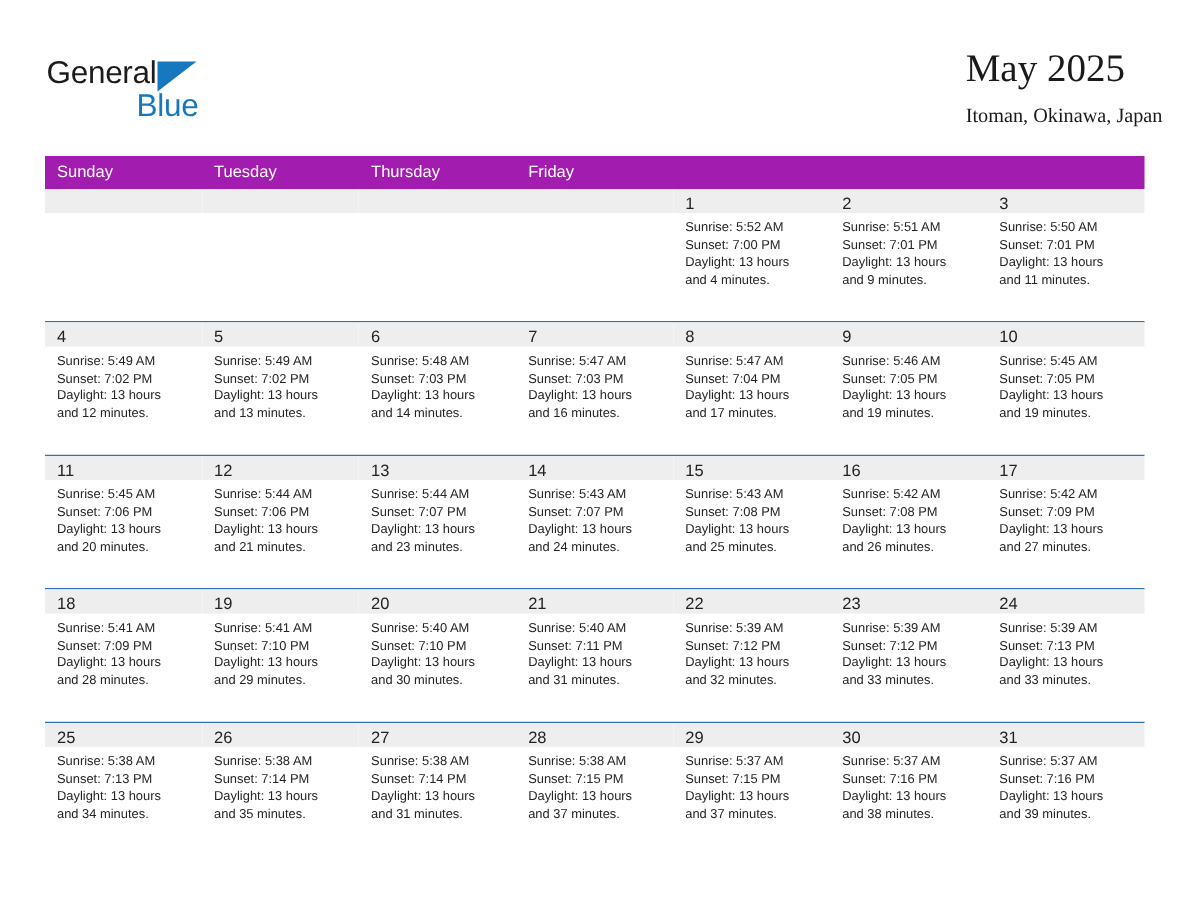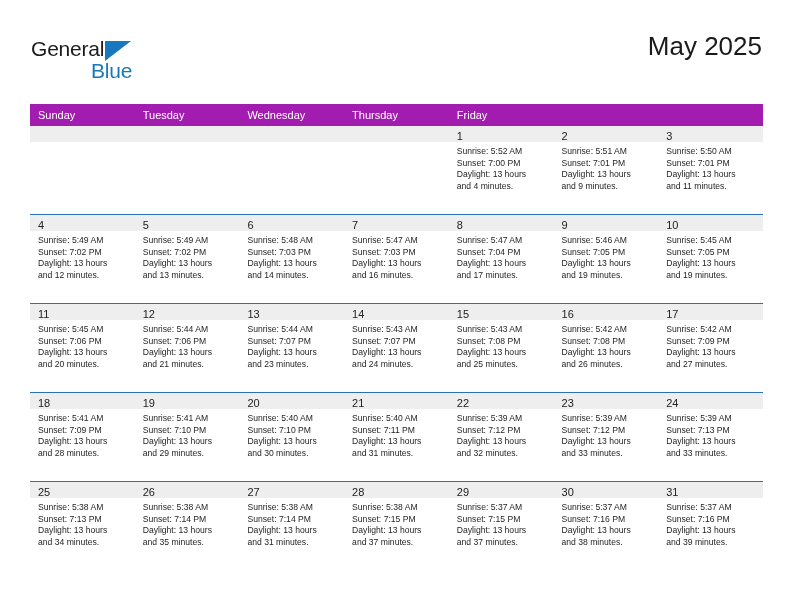--- a/index.html
+++ b/index.html
@@ -61,23 +61,24 @@
     left: 60px;
     top: 22px;
     font-size: 21px;
     color: #1878be;
     letter-spacing: -0.2px;
     line-height: 24px;
   }
 
   .title-block {
     position: absolute;
-    right: 30px;
+    right: 17px;
     top: 30px;
     text-align: left;
+    font-family: Liberation Serif, serif;
   }
   .cal-title {
     font-size: 26px;
     color: #1a1a1a;
     line-height: 32px;
     white-space: nowrap;
   }
   .cal-subtitle {
     font-size: 13.5px;
     color: #1a1a1a;
@@ -159,29 +160,29 @@
   <div class="header">
 
     <div class="logo">
       <span class="logo-general">General</span>
       <span class="logo-tri"></span>
       <span class="logo-blue">Blue</span>
     </div>
 
     <div class="title-block">
       <div class="cal-title">May 2025</div>
+      <div class="cal-subtitle">Itoman, Okinawa, Japan</div>
     </div>
 
   </div>
 
   <div class="calendar">
     <div class="cal-head" id="weekday-header-row">
         <div class="hcell">Sunday</div>
         <div class="hcell">Tuesday</div>
-        <div class="hcell">Wednesday</div>
         <div class="hcell">Thursday</div>
         <div class="hcell">Friday</div>
       </div>
     <div id="calendar-weeks">
         <div class="week">
           <div class="daycell empty">
             <div class="daynum-strip"><span class="daynum"></span></div>
             <div class="daybody"></div>
           </div>
           <div class="daycell empty">

